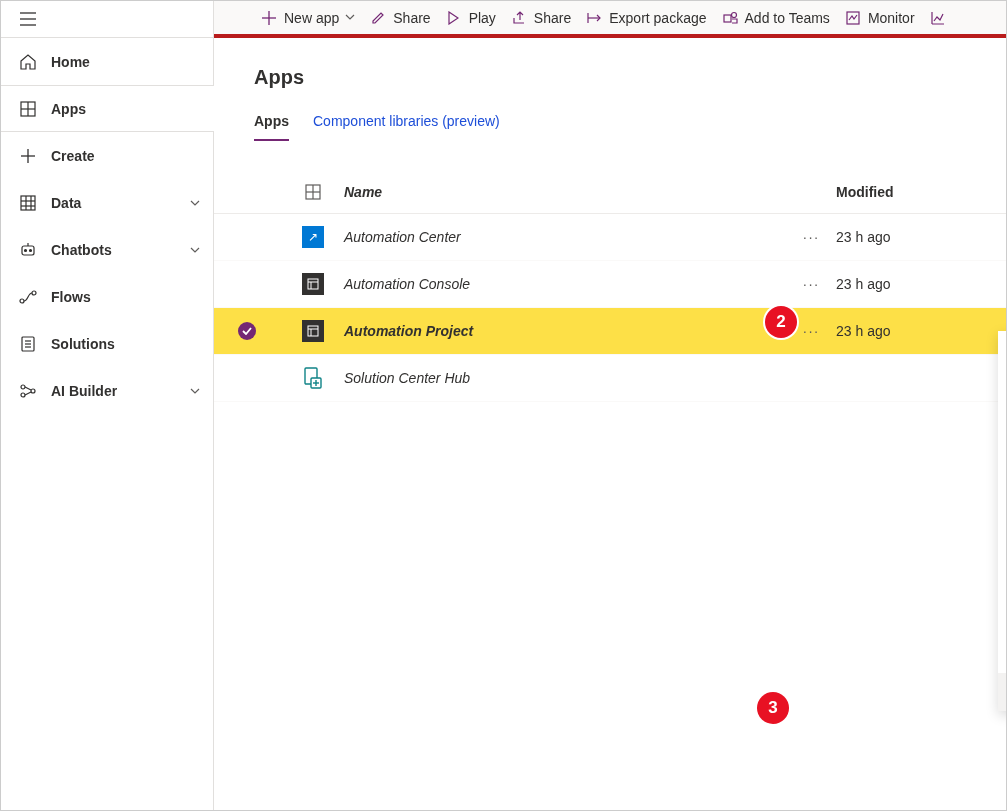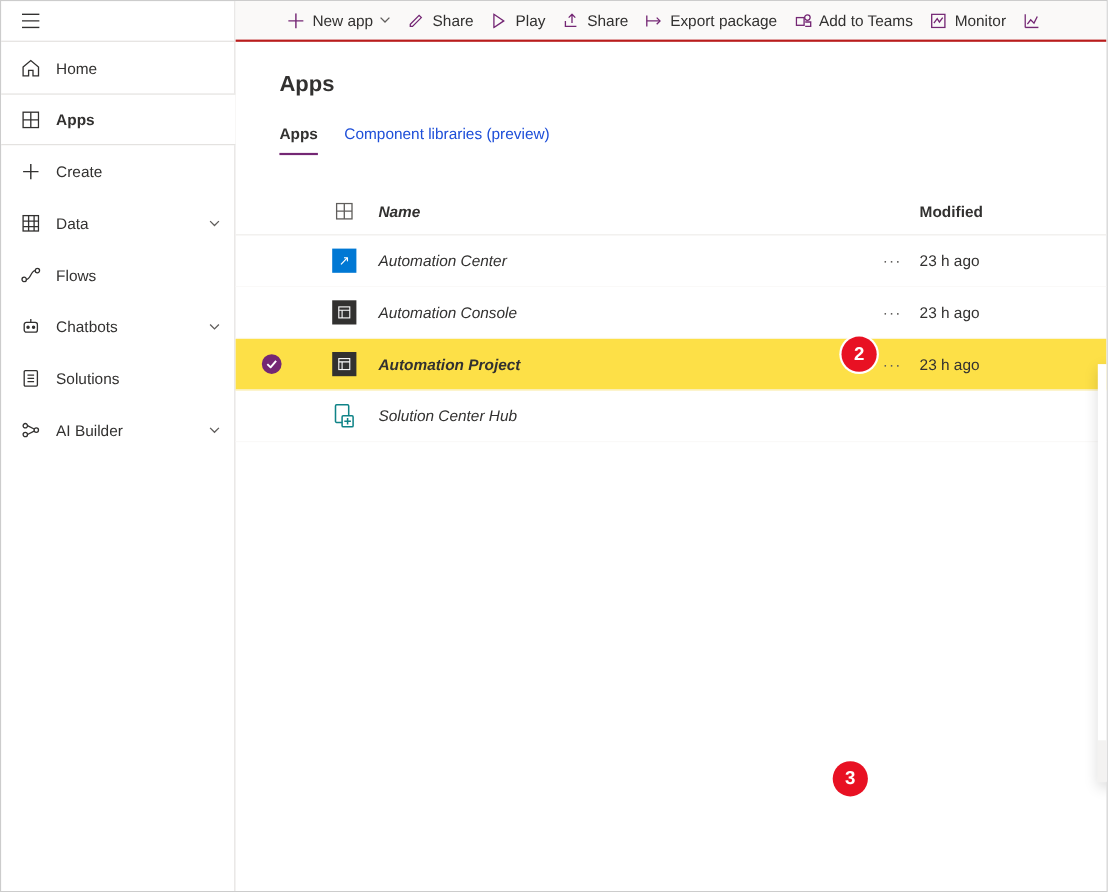--- a/index.html
+++ b/index.html
@@ -30,20 +30,21 @@
       padding-left: 18px;
       border-bottom: 1px solid #e1dfdd;
     }
     .sidebar-item {
       height: 47px;
       display: flex;
       align-items: center;
       padding: 0 12px 0 18px;
       cursor: pointer;
       position: relative;
+      font-weight: bold;
     }
     .sidebar-item.active {
       background: #fff;
       font-weight: 600;
       border-right: none;
       margin-right: -1px;
       border-top: 1px solid #e1dfdd;
       border-bottom: 1px solid #e1dfdd;
       z-index: 2;
     }
@@ -51,21 +52,21 @@
     .sidebar-label { flex: 1; }
     .chevron { color: #605e5c; }
 
     
     .main { flex: 1; display: flex; flex-direction: column; min-width: 0; overflow: hidden; }
 
     
     .toolbar {
       height: 37px;
       background: #faf9f8;
-      border-bottom: 2px solid #b91c1c;
+      border-bottom: 4px solid #b91c1c;
       display: flex;
       padding-left: 40px;
       gap: 0;
     }
     .toolbar-btn {
       display: flex;
       align-items: center;
       height: 100%;
       padding: 0 8px;
       cursor: pointer;
@@ -245,44 +246,44 @@
       <span class="sidebar-label">Data</span>
       <span class="chevron">
         <svg width="12" height="8" viewBox="0 0 12 8" fill="none" stroke="#605e5c" stroke-width="1.2">
             <path d="M2 2 L6 6 L10 2"></path>
           </svg>
       </span>
     </div>
 
     <div class="sidebar-item">
       <span class="sidebar-icon">
-        <svg width="18" height="14" viewBox="0 0 18 14" fill="none" stroke="#323130" stroke-width="1.2">
-            <circle cx="3" cy="11" r="2"></circle>
-            <circle cx="15" cy="3" r="2"></circle>
-            <path d="M5 11 C9 11 9 3 13 3"></path>
-          </svg>
-      </span>
-      <span class="sidebar-label">Flows</span>
-    </div>
-
-    <div class="sidebar-item">
-      <span class="sidebar-icon">
         <svg width="18" height="16" viewBox="0 0 18 16" fill="none" stroke="#323130" stroke-width="1.2">
             <rect x="3" y="4" width="12" height="9" rx="2"></rect>
             <line x1="9" y1="1" x2="9" y2="4"></line>
             <circle cx="6.5" cy="8.5" r="1" fill="#323130"></circle>
             <circle cx="11.5" cy="8.5" r="1" fill="#323130"></circle>
           </svg>
       </span>
       <span class="sidebar-label">Chatbots</span>
       <span class="chevron">
         <svg width="12" height="8" viewBox="0 0 12 8" fill="none" stroke="#605e5c" stroke-width="1.2">
             <path d="M2 2 L6 6 L10 2"></path>
           </svg>
       </span>
+    </div>
+
+    <div class="sidebar-item">
+      <span class="sidebar-icon">
+        <svg width="18" height="14" viewBox="0 0 18 14" fill="none" stroke="#323130" stroke-width="1.2">
+            <circle cx="3" cy="11" r="2"></circle>
+            <circle cx="15" cy="3" r="2"></circle>
+            <path d="M5 11 C9 11 9 3 13 3"></path>
+          </svg>
+      </span>
+      <span class="sidebar-label">Flows</span>
     </div>
 
     <div class="sidebar-item">
       <span class="sidebar-icon">
         <svg width="16" height="18" viewBox="0 0 16 18" fill="none" stroke="#323130" stroke-width="1.2">
             <rect x="2" y="2" width="12" height="14" rx="1"></rect>
             <line x1="5" y1="6" x2="11" y2="6"></line>
             <line x1="5" y1="9" x2="11" y2="9"></line>
             <line x1="5" y1="12" x2="11" y2="12"></line>
           </svg>

